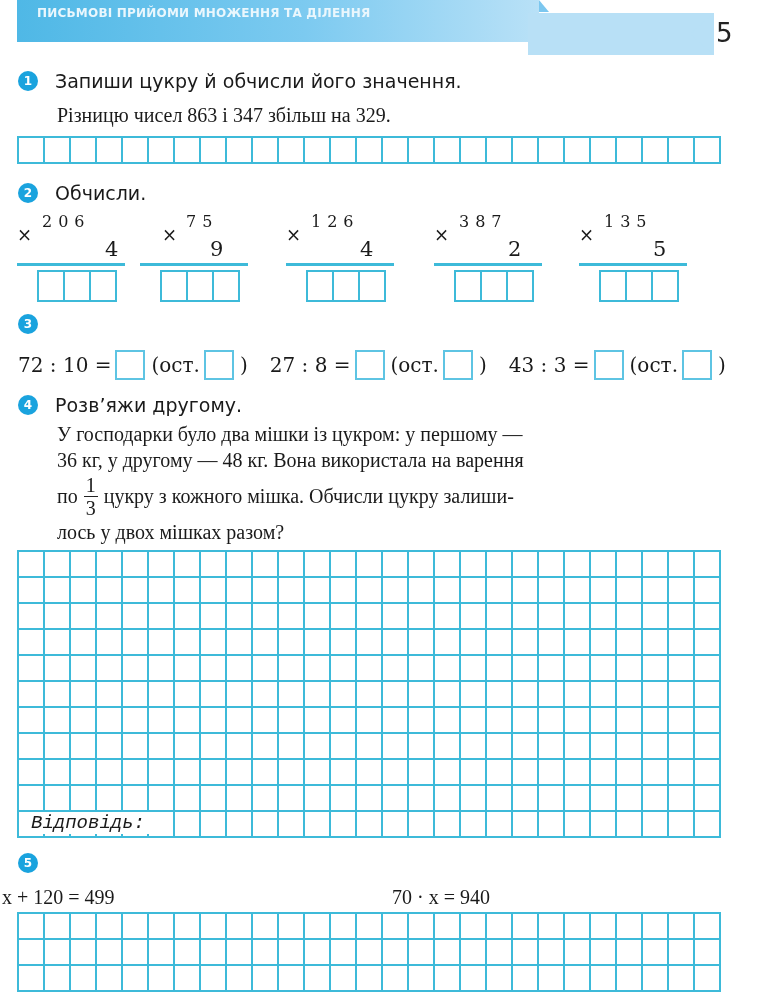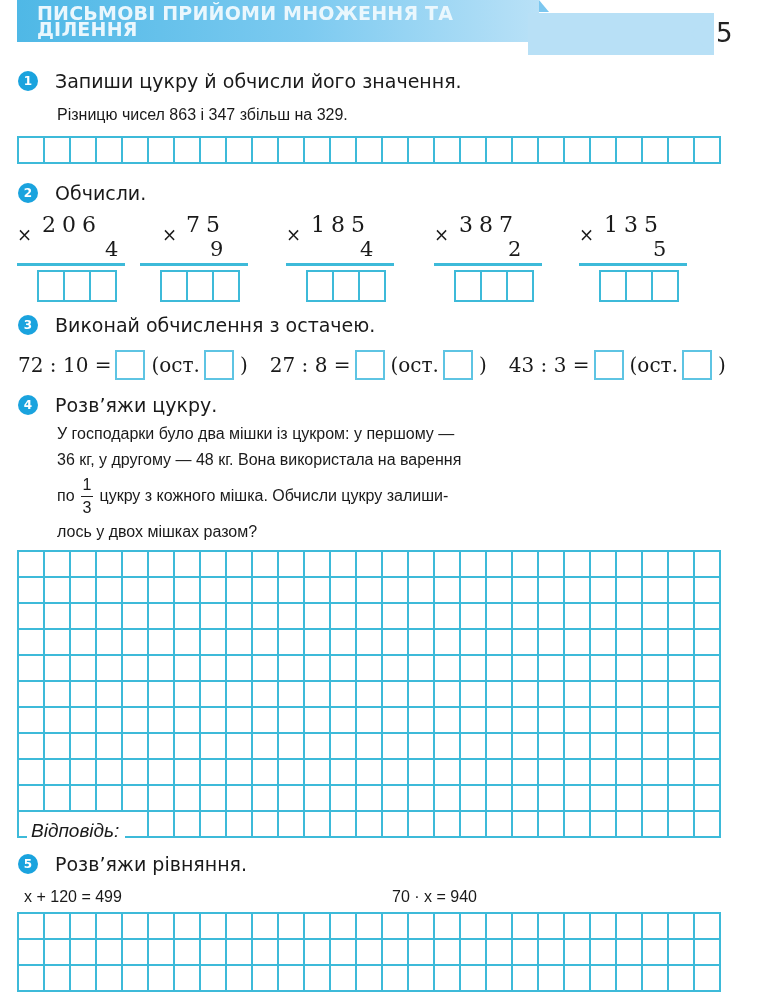--- a/index.html
+++ b/index.html
@@ -1,39 +1,39 @@
 <!DOCTYPE html>
 <html><head>
 <meta charset="utf-8">
 <style>
   html,body{margin:0;padding:0;background:#fff;}
   body{width:759px;height:1000px;position:relative;overflow:hidden;font-family:"DejaVu Serif",serif;color:#1a1a1a;}
   .header-band{position:absolute;left:17px;top:0;width:522px;height:42px;background:linear-gradient(90deg,#4fb8e6 0%,#7ccaf0 55%,#b9e1f7 100%);}
   .header-band::after{content:"";position:absolute;right:-10px;top:0;width:0;height:0;border-left:10px solid #7cc7ef;border-top:12px solid transparent;}
-  .header-title{position:absolute;left:20px;top:5px;font-family:"DejaVu Sans",sans-serif;font-weight:bold;font-size:19px;line-height:16px;color:#eaf7fd;letter-spacing:0.2px;}
+  .header-title{position:absolute;left:20px;top:5px;font-family:"DejaVu Sans",sans-serif;font-weight:bold;font-size:12px;line-height:16px;color:#eaf7fd;letter-spacing:0.2px;}
   .page-tab{position:absolute;left:528px;top:13px;width:186px;height:42px;background:#b8e0f6;}
   .page-tab-notch{position:absolute;left:690px;top:13px;width:0;height:0;border-top:21px solid transparent;border-bottom:21px solid transparent;border-right:24px solid #b8e0f6;}
   .page-tab-cut{position:absolute;left:714px;top:13px;width:45px;height:42px;background:#fff;}
   .page-number{position:absolute;left:716px;top:18px;font-family:"DejaVu Sans",sans-serif;font-size:26px;color:#222;}
   .task-head{position:absolute;left:18px;display:flex;align-items:center;font-family:"DejaVu Sans",sans-serif;font-size:19px;}
   .task-num{width:20px;height:20px;border-radius:50%;background:#1aa3de;color:#fff;font-size:12px;font-weight:bold;display:flex;align-items:center;justify-content:center;margin-right:17px;}
-  .serif-text{position:absolute;font-family:Liberation Sans, sans-serif;font-size:16px;line-height:26px;}
+  .serif-text{position:absolute;font-family:Liberation Serif, serif;font-size:20px;line-height:26px;}
   .grid{position:absolute;left:17px;border-top:2px solid #3dbad9;border-left:2px solid #3dbad9;display:grid;}
   .grid .cell{border-right:2px solid #3dbad9;border-bottom:2px solid #3dbad9;box-sizing:border-box;}
   .mult{position:absolute;font-family:"DejaVu Serif",serif;}
   .mult .times{position:absolute;left:0;top:12px;font-size:18px;}
-  .mult .top{position:absolute;left:25px;top:0;font-size:22px;letter-spacing:6px;}
+  .mult .top{position:absolute;left:25px;top:0;font-size:16px;letter-spacing:6px;}
   .mult .bot{position:absolute;top:25px;font-size:21px;}
   .mult .line{position:absolute;left:0;top:51px;height:3px;background:#3dbad9;}
   .mult .boxes{position:absolute;top:58px;display:flex;border:2px solid #3dbad9;}
   .mult .boxes span{width:24px;height:28px;border-right:2px solid #3dbad9;}
   .mult .boxes span:last-child{border-right:none;}
   .rem-row{position:absolute;left:18px;top:350px;font-family:"DejaVu Serif",serif;font-size:20px;display:flex;align-items:center;}
   .abox{display:inline-block;width:26px;height:26px;border:2px solid #5ec4e3;margin:0 6px 0 4px;vertical-align:middle;}
-  .answer-label{position:absolute;left:27px;top:812px;font-family:Liberation Sans, sans-serif;font-style:italic;font-size:19px;background:#fff;padding:8px 6px 0 4px;}
+  .answer-label{position:absolute;left:27px;top:812px;font-family:Liberation Mono, monospace;font-style:italic;font-size:19px;background:#fff;padding:0 6px 0 4px;}
   .frac{display:inline-flex;flex-direction:column;align-items:center;vertical-align:middle;line-height:22px;margin:0 6px;}
   .frac .n{border-bottom:1.5px solid #222;padding:0 2px;}
 </style>
 </head>
 <body>
 
 <div class="header-band">
   <div class="header-title">
     <div>ПИСЬМОВІ ПРИЙОМИ МНОЖЕННЯ ТА ДІЛЕННЯ</div>
   </div>
@@ -102,21 +102,21 @@
   <div class="line" style="width:108px;"></div>
   <div class="boxes" style="left:20px;">
       <span></span>
       <span></span>
       <span></span>
     </div>
 </div>
 
 <div class="mult" style="left:286px;top:212px;width:112px;">
   <span class="times">×</span>
-  <span class="top">185</span>
+  <span class="top">126</span>
   <span class="bot" style="left:74px;">4</span>
   <div class="line" style="width:108px;"></div>
   <div class="boxes" style="left:20px;">
       <span></span>
       <span></span>
       <span></span>
     </div>
 </div>
 
 <div class="mult" style="left:434px;top:212px;width:112px;">
@@ -138,21 +138,20 @@
   <div class="line" style="width:108px;"></div>
   <div class="boxes" style="left:20px;">
       <span></span>
       <span></span>
       <span></span>
     </div>
 </div>
 
 <div class="task-head" style="top:314px;">
   <span class="task-num">3</span>
-  <span>Виконай обчислення з остачею.</span>
 </div>
 <div class="rem-row">
   <span>72 : 10 =</span>
   <span class="abox"></span>
   <span>(ост.</span>
   <span class="abox"></span>
   <span style="margin-right:22px;">)</span>
 
   <span>27 : 8 =</span>
   <span class="abox"></span>
@@ -162,21 +161,21 @@
 
   <span>43 : 3 =</span>
   <span class="abox"></span>
   <span>(ост.</span>
   <span class="abox"></span>
   <span>)</span>
 </div>
 
 <div class="task-head" style="top:394px;">
   <span class="task-num">4</span>
-  <span>Розв’яжи цукру.</span>
+  <span>Розв’яжи другому.</span>
 </div>
 <div class="serif-text" style="left:57px;top:421px;">У господарки було два мішки із цукром: у першому —</div>
 <div class="serif-text" style="left:57px;top:447px;">36 кг, у другому — 48 кг. Вона використала на варення</div>
 <div class="serif-text" style="left:57px;top:473px;display:flex;align-items:center;height:46px;">
   <span>по</span>
   <span class="frac">
     <span class="n">1</span>
     <span>3</span>
   </span>
   <span>цукру з кожного мішка. Обчисли цукру залиши-</span>
@@ -478,23 +477,22 @@
     <div class="cell"></div>
     <div class="cell"></div>
     <div class="cell"></div>
     <div class="cell"></div>
     <div class="cell"></div>
   </div>
 <div class="answer-label">Відповідь:</div>
 
 <div class="task-head" style="top:853px;">
   <span class="task-num">5</span>
-  <span>Розв’яжи рівняння.</span>
-</div>
-<div class="serif-text" style="left:24px;top:884px;font-style:normal;">x + 120 = 499</div>
+</div>
+<div class="serif-text" style="left:2px;top:884px;font-style:normal;">x + 120 = 499</div>
 <div class="serif-text" style="left:392px;top:884px;">70 · x = 940</div>
 <div class="grid" id="grid5" style="top: 912px; grid-template-columns: repeat(27, 26px); grid-template-rows: repeat(3, 26px);">
     <div class="cell"></div>
     <div class="cell"></div>
     <div class="cell"></div>
     <div class="cell"></div>
     <div class="cell"></div>
     <div class="cell"></div>
     <div class="cell"></div>
     <div class="cell"></div>

